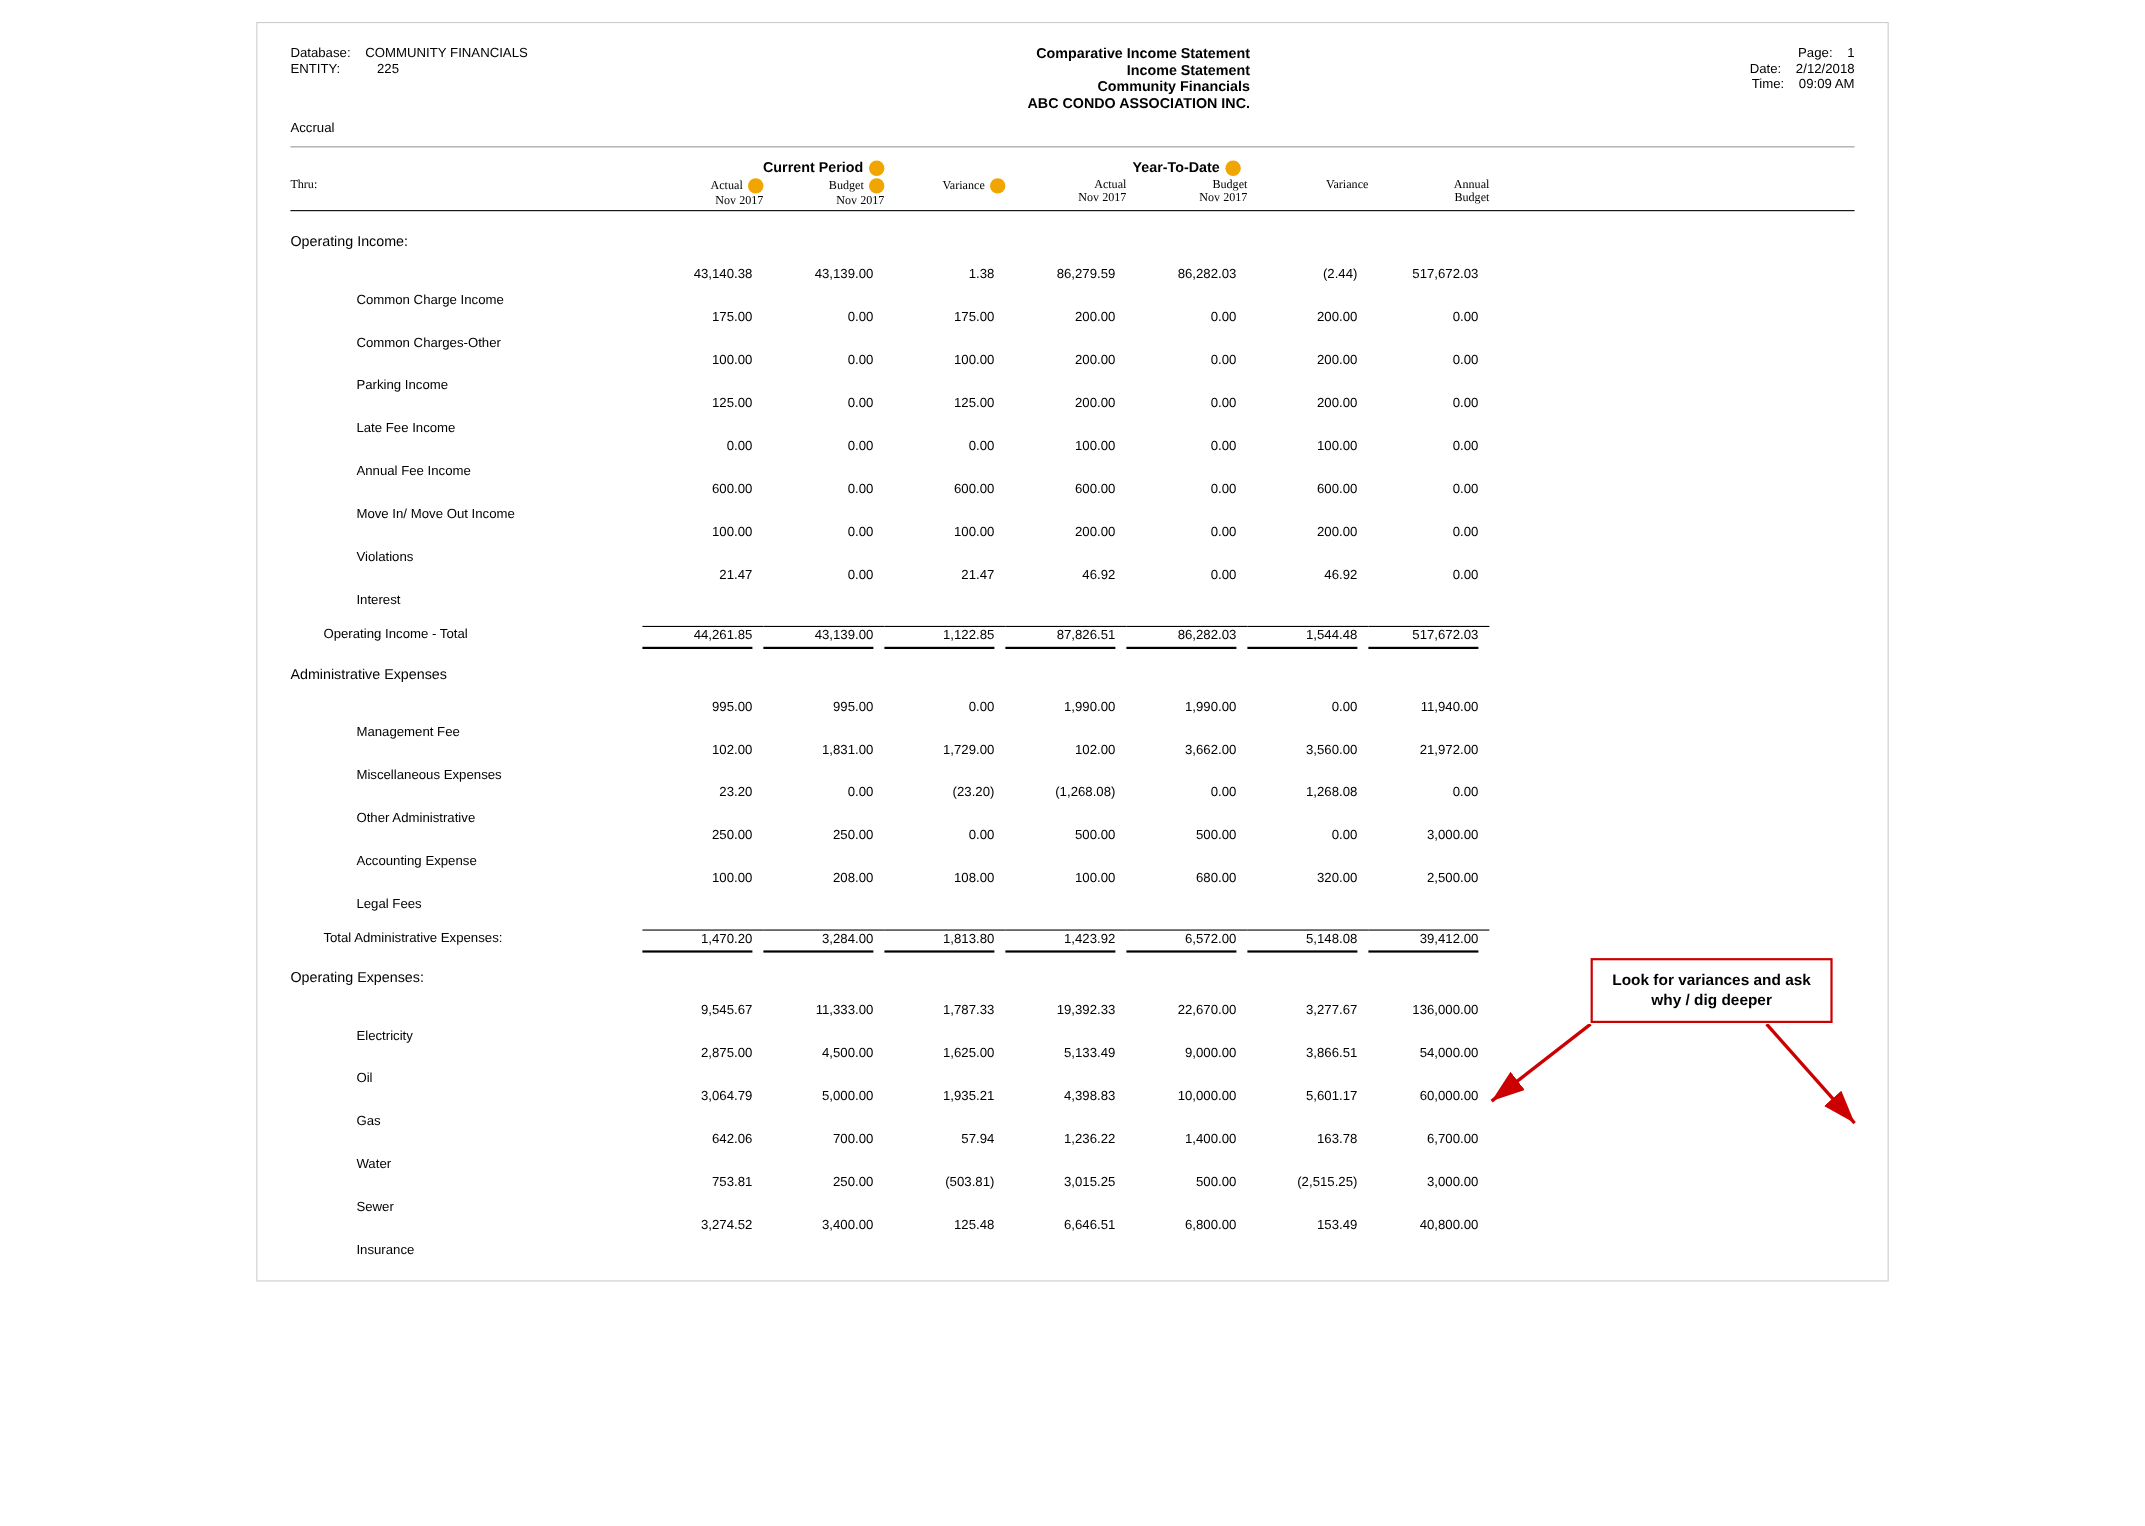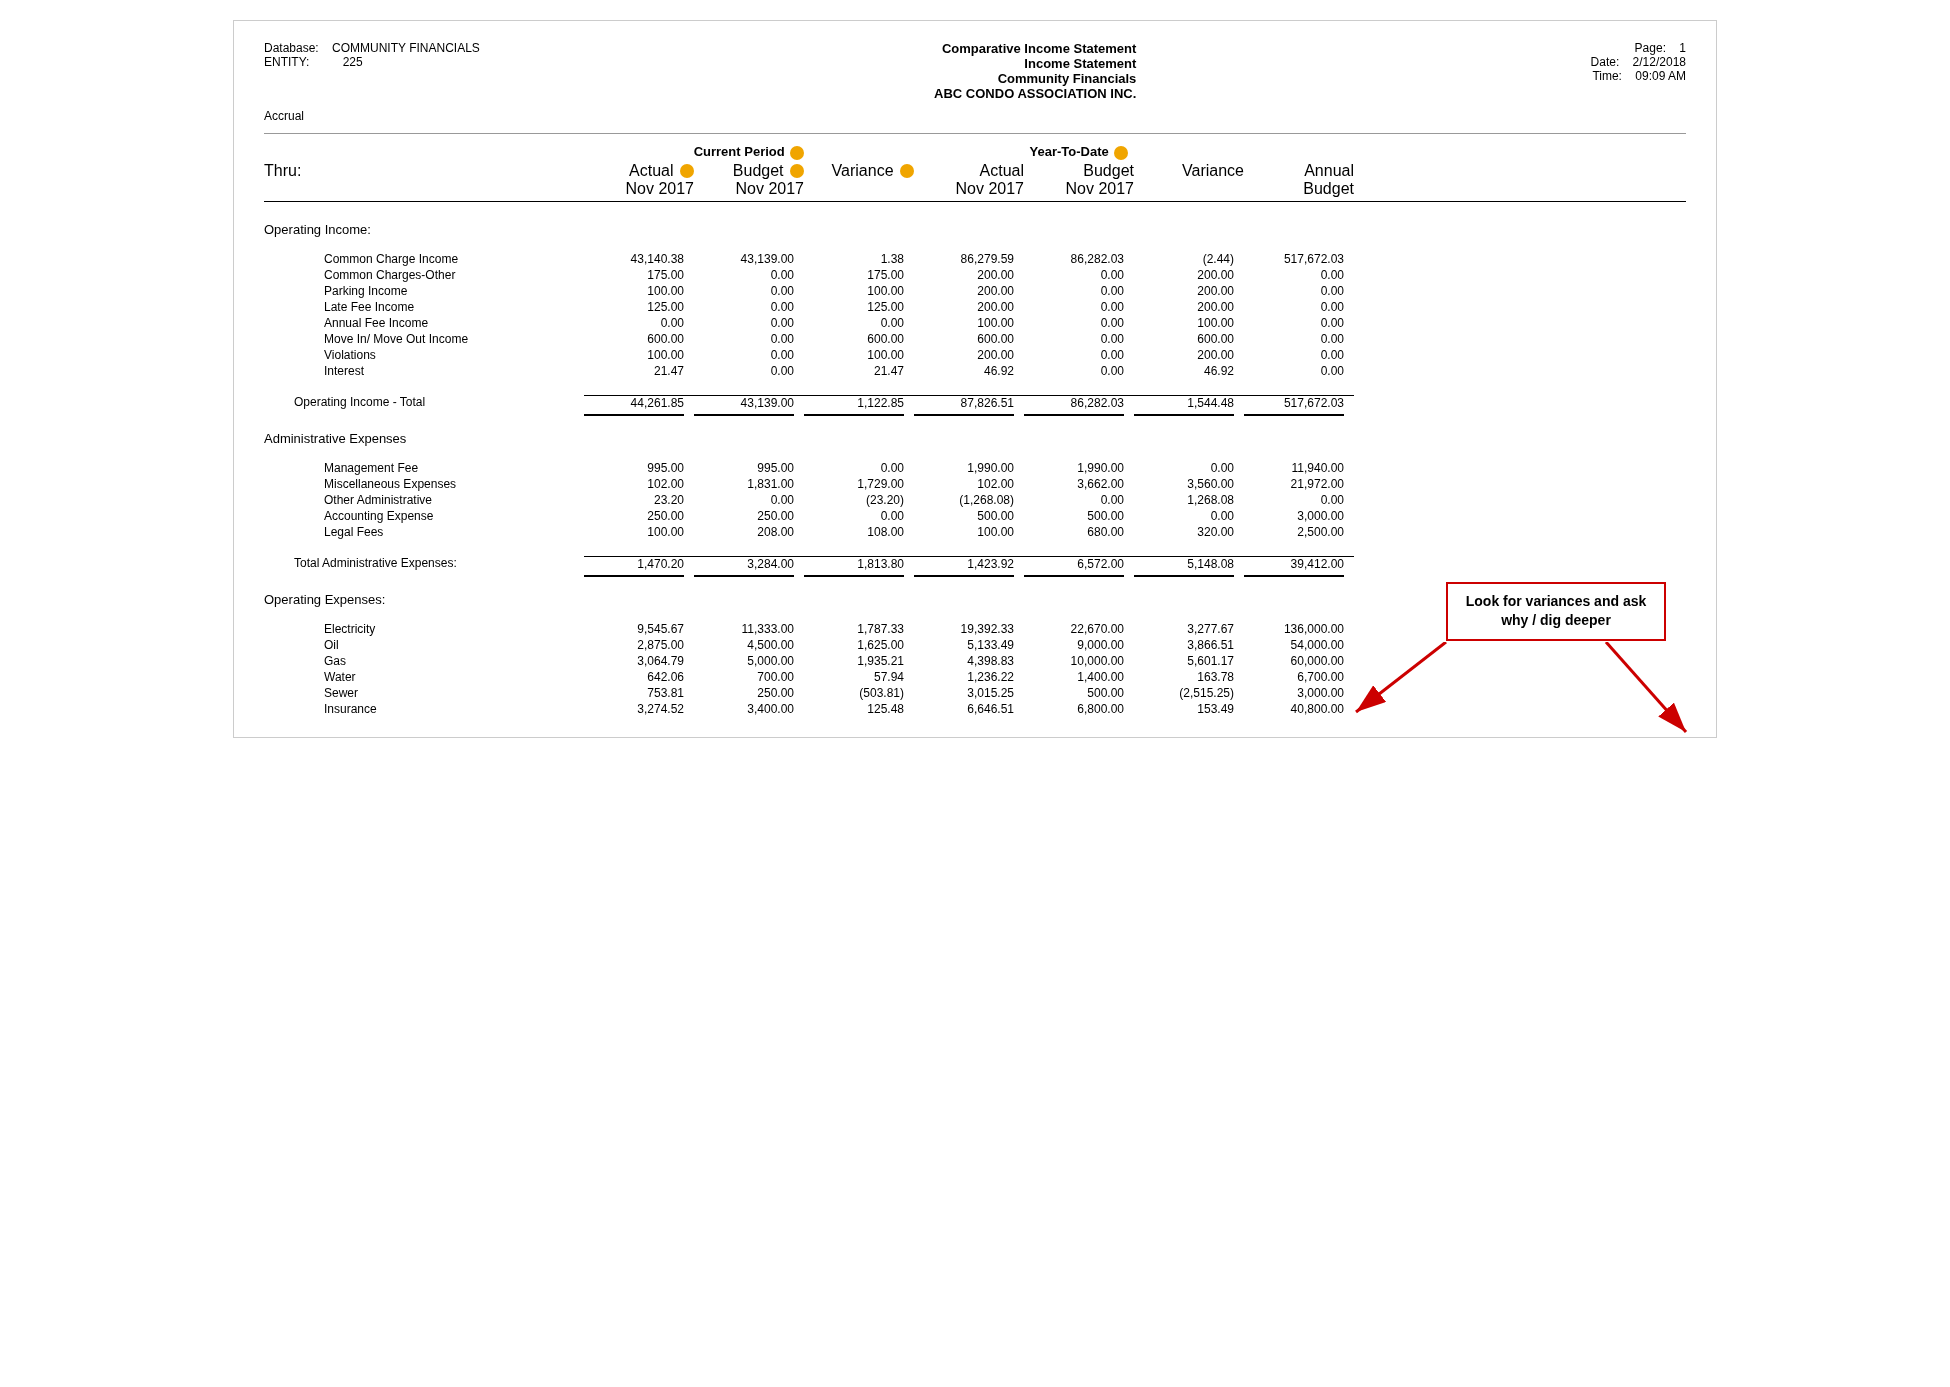--- a/index.html
+++ b/index.html
@@ -30,36 +30,37 @@
     .divider { border-top: 1px solid #999; margin: 10px 0; }
     .col-header-row {
       display: grid;
       grid-template-columns: 320px 110px 110px 110px 110px 110px 110px 110px;
       border-bottom: 1px solid #000;
       padding-bottom: 3px;
       margin-top: 2px;
     }
     .col-header-cell {
       text-align: right;
-      font-size: 16px;
+      font-size: 11px;
       font-weight: normal;
+      font-family: Liberation Serif, serif;
     }
     .col-header-cell.left { text-align: left; }
     .section-title {
       font-size: 13px;
       font-weight: normal;
       margin: 12px 0 6px 0;
     }
     .data-row {
       display: grid;
       grid-template-columns: 320px 110px 110px 110px 110px 110px 110px 110px;
       padding: 1px 0;
       font-size: 12px;
     }
-    .data-row .label { padding-left: 60px; }
+    .data-row .label { padding-left: 60px; margin-top: 23px; }
     .data-row .num { text-align: right; padding-right: 10px; }
     .total-row {
       display: grid;
       grid-template-columns: 320px 110px 110px 110px 110px 110px 110px 110px;
       padding: 2px 0;
       font-size: 12px;
       margin-top: 6px;
     }
     .total-row .label { padding-left: 30px; }
     .total-row .num { text-align: right; padding-right: 10px; border-top: 1px solid #000; }

